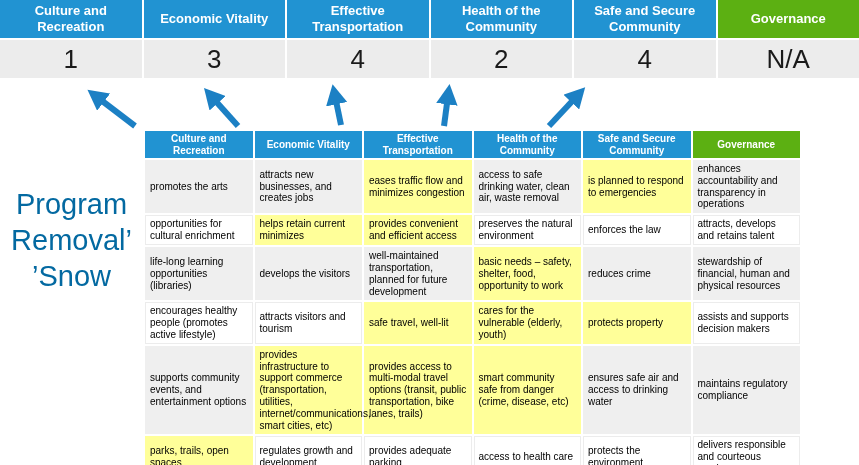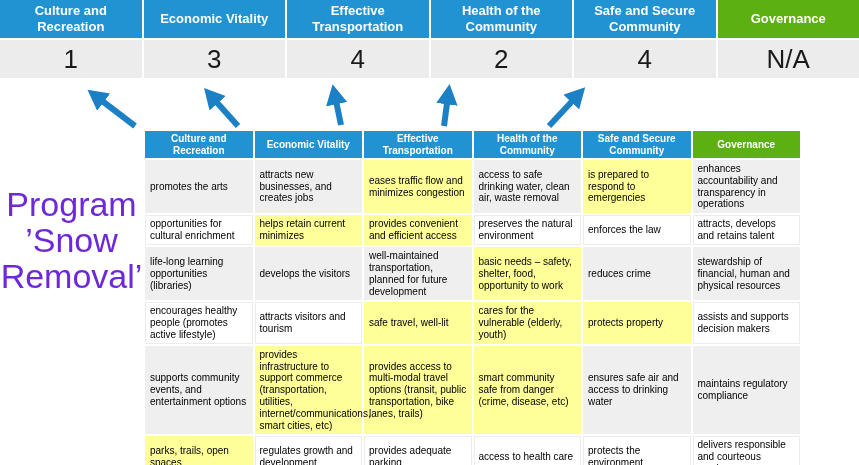--- a/index.html
+++ b/index.html
@@ -15,21 +15,21 @@
     align-items:center; justify-content:center; text-align:center; padding:2px 8px; }
   .band-h.green { background:#5CB012; }
   .band-s { flex:1 1 0; height:38px; margin-top:2px; background:#ECECEC; color:#1a1a1a;
     font-size:26px; display:flex; align-items:center; justify-content:center; }
 
   
   #arrows { position:absolute; left:0; top:0; width:859px; height:465px; pointer-events:none; }
 
   
   #program-label { position:absolute; left:0; top:186px; width:143px;
-    text-align:center; color:#6d28d9; font-size:34px; line-height:36px; }
+    text-align:center; color:#0369a1; font-size:29px; line-height:36px; }
 
   
   #matrix { position:absolute; left:143px; top:129px; width:659px;
     border-collapse:separate; border-spacing:2px; table-layout:fixed; }
   #matrix th { background:#2193D2; color:#fff; font-size:10px; font-weight:bold;
     text-align:center; vertical-align:middle; padding:2px 3px; height:26px; line-height:1.15; }
   #matrix th.green { background:#5CB012; }
   #matrix td { font-size:10px; line-height:1.18; color:#000; padding:2px 4px;
     vertical-align:middle; border:1px solid #efefef; }
   #matrix tr.odd td  { background:#efefef; border-color:#efefef; }
@@ -71,42 +71,42 @@
     </defs>
     <line x1="135" y1="126" x2="97" y2="97" stroke="#1C80C4" stroke-width="6" marker-end="url(#ah)"></line>
     <line x1="238" y1="126" x2="212" y2="97" stroke="#1C80C4" stroke-width="6" marker-end="url(#ah)"></line>
     <line x1="341" y1="125" x2="335" y2="96" stroke="#1C80C4" stroke-width="6" marker-end="url(#ah)"></line>
     <line x1="444" y1="126" x2="448" y2="96" stroke="#1C80C4" stroke-width="6" marker-end="url(#ah)"></line>
     <line x1="549" y1="126" x2="577" y2="96" stroke="#1C80C4" stroke-width="6" marker-end="url(#ah)"></line>
   </svg>
 
   <div id="program-label">
     <div>Program</div>
+    <div>Removal’</div>
     <div>’Snow</div>
-    <div>Removal’</div>
   </div>
 
   <table id="matrix">
     <thead id="matrix-head">
         <tr>
           <th>Culture and Recreation</th>
           <th>Economic Vitality</th>
           <th>Effective Transportation</th>
           <th>Health of the Community</th>
           <th>Safe and Secure Community</th>
           <th class="green">Governance</th>
         </tr>
       </thead>
     <tbody id="matrix-body">
         <tr class="odd r1">
           <td>promotes the arts</td>
           <td>attracts new businesses, and creates jobs</td>
           <td class="hl">eases traffic flow and minimizes congestion</td>
           <td>access to safe drinking water, clean air, waste removal</td>
-          <td class="hl">is prepared to respond to emergencies</td>
+          <td class="hl">is planned to respond to emergencies</td>
           <td>enhances accountability and transparency in operations</td>
         </tr>
         <tr class="even r2">
           <td>opportunities for cultural enrichment</td>
           <td class="hl">helps retain current minimizes</td>
           <td class="hl">provides convenient and efficient access</td>
           <td>preserves the natural environment</td>
           <td>enforces the law</td>
           <td>attracts, develops and retains talent</td>
         </tr>

